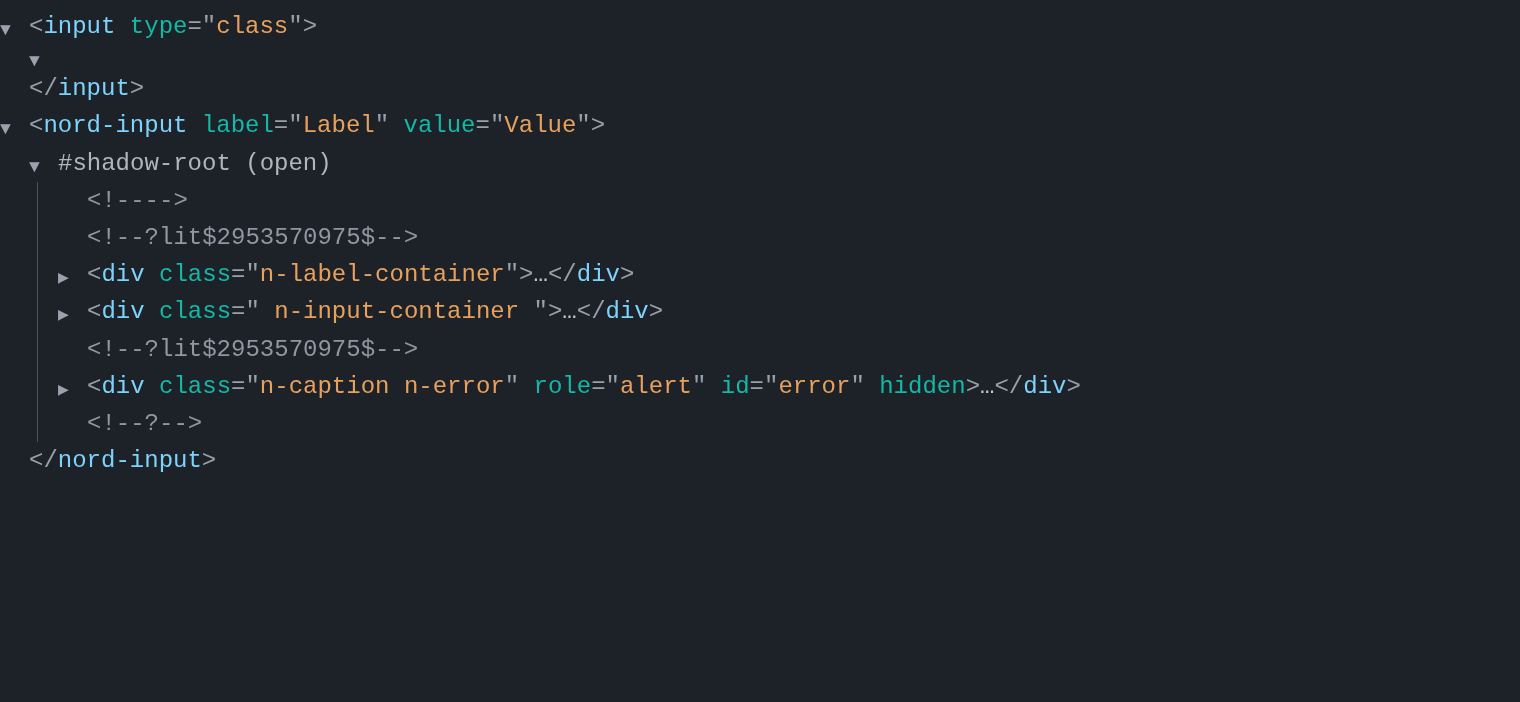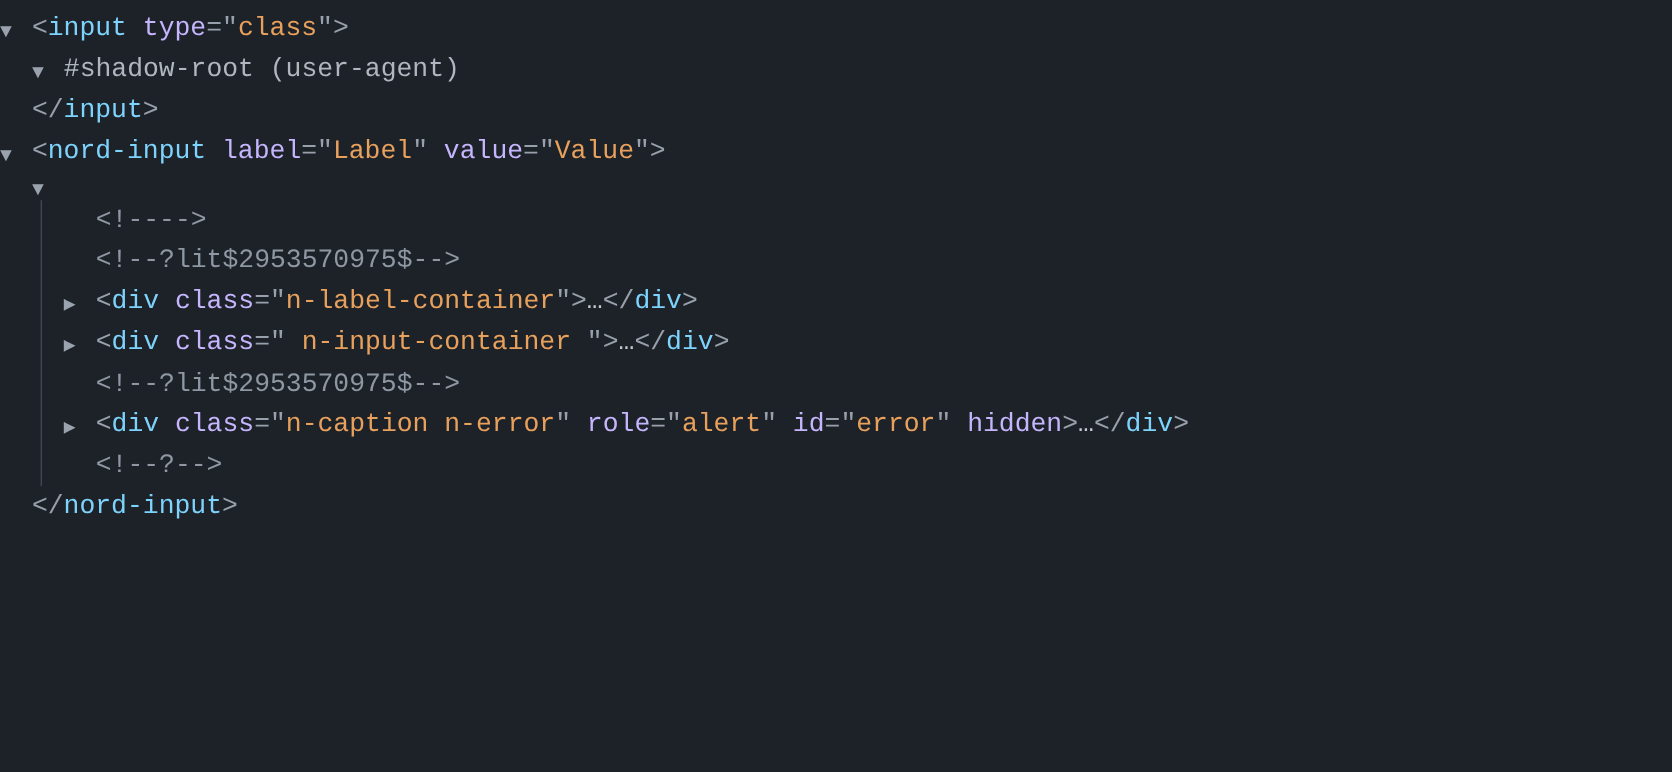--- a/index.html
+++ b/index.html
@@ -44,38 +44,37 @@
   .vbar::before {
     content: "";
     position: absolute;
     left: 8px;
     top: 0;
     bottom: 0;
     border-left: 1px solid #4b5361;
   }
   .c-punct  { color: #97a0ab; }
   .c-tag    { color: #7dd3fc; }
-  .c-attr   { color: #c4b5fd; }
+  .c-attr   { color: #14b8a6; }
   .c-val    { color: #e8a15c; }
   .c-shadow { color: #b0b6bf; }
   .c-comment{ color: #8e97a2; }
   .c-ellip  { color: #c4cad1; }
 </style>
 </head>
 <body>
 
 <div class="row">
   <span class="arrow down"></span>
   <span><span class="c-punct">&lt;</span><span class="c-tag">input</span><span> </span><span class="c-attr">type</span><span class="c-punct">=</span><span class="c-punct">"</span><span class="c-val">class</span><span class="c-punct">"</span><span class="c-punct">&gt;</span></span>
 </div>
 
 <div class="row">
   <span class="indent"></span>
   <span class="arrow down"></span>
-  <span class="c-shadow">#shadow-root (user-agent)</span>
 </div>
 
 <div class="row">
   <span class="indent"></span>
   <span class="vbar"></span>
   <span class="indent"></span>
 </div>
 
 <div class="row">
   <span class="indent"></span>
@@ -83,20 +82,21 @@
 </div>
 
 <div class="row">
   <span class="arrow down"></span>
   <span><span class="c-punct">&lt;</span><span class="c-tag">nord-input</span><span> </span><span class="c-attr">label</span><span class="c-punct">=</span><span class="c-punct">"</span><span class="c-val">Label</span><span class="c-punct">"</span><span> </span><span class="c-attr">value</span><span class="c-punct">=</span><span class="c-punct">"</span><span class="c-val">Value</span><span class="c-punct">"</span><span class="c-punct">&gt;</span></span>
 </div>
 
 <div class="row">
   <span class="indent"></span>
   <span class="arrow down"></span>
+  <span class="c-shadow">#shadow-root (open)</span>
 </div>
 
 <div class="row">
   <span class="indent"></span>
   <span class="vbar"></span>
   <span class="indent"></span>
   <span class="c-comment">&lt;!----&gt;</span>
 </div>
 
 <div class="row">

